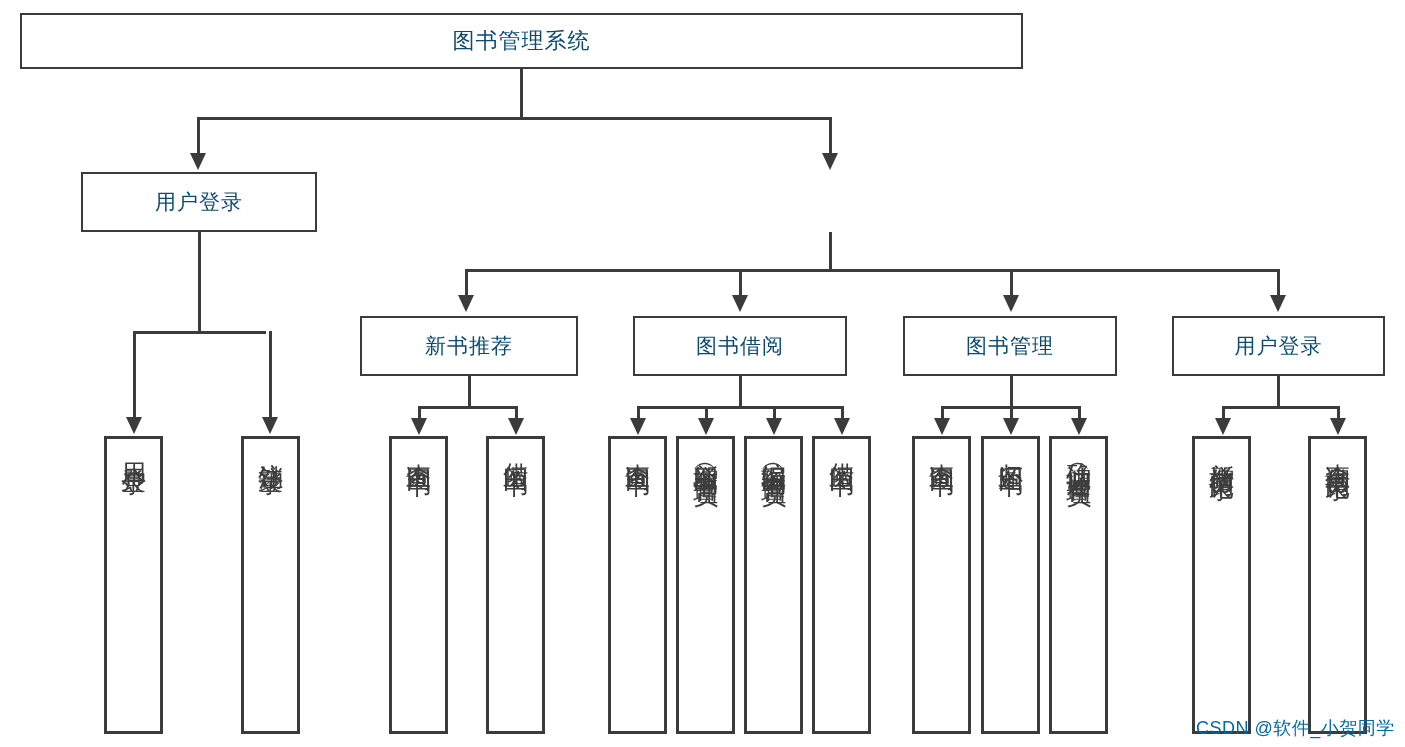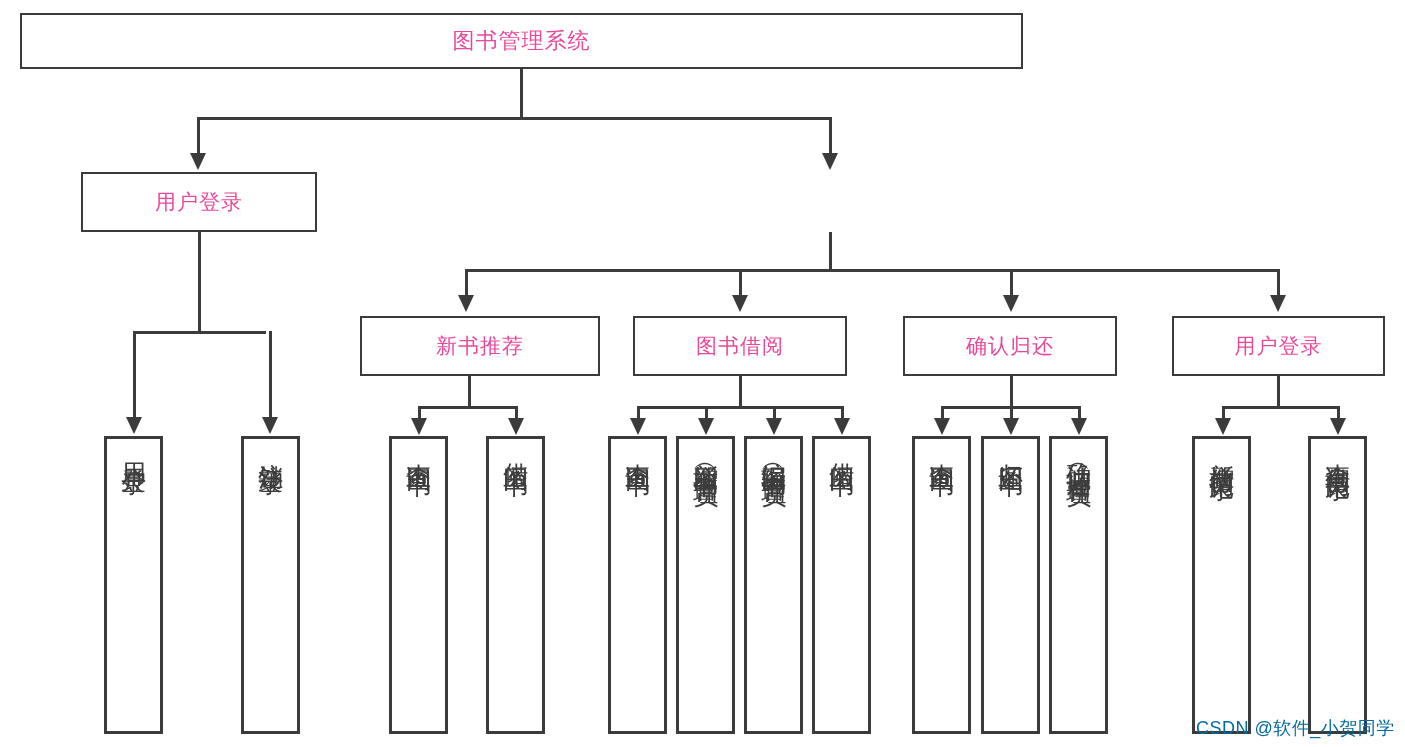--- a/index.html
+++ b/index.html
@@ -23,21 +23,21 @@
     border:2.5px solid #3b3b3b;
     display:flex;
     align-items:center;
     justify-content:center;
     text-align:center;
   }
   .node .lbl{
     font-size:21px;
     line-height:1.15;
     letter-spacing:1px;
-    color:#ec4899;
+    color:#0c4a6e;
     white-space:nowrap;
   }
   .node.root .lbl{font-size:22px;}
   .node.lvl2 .lbl{font-size:21px;}
   .node.lvl3 .lbl{font-size:21px;}
 
   
   .node.leaf{
     border-width:3px;
     align-items:flex-start;
@@ -106,30 +106,30 @@
   <div class="hline" style="left:465px;top:269px;width:814px;"></div>
   <div class="vline" style="left:465px;top:269px;height:28px;"></div>
   <div class="arrow" style="left:458px;top:295px;"></div>
   <div class="vline" style="left:739px;top:269px;height:28px;"></div>
   <div class="arrow" style="left:732px;top:295px;"></div>
   <div class="vline" style="left:1010px;top:269px;height:28px;"></div>
   <div class="arrow" style="left:1003px;top:295px;"></div>
   <div class="vline" style="left:1277px;top:269px;height:28px;"></div>
   <div class="arrow" style="left:1270px;top:295px;"></div>
 
-  <div class="node lvl3" style="left:360px;top:316px;width:240px;height:60px;">
+  <div class="node lvl3" style="left:360px;top:316px;width:218px;height:60px;">
     <span class="lbl">新书推荐</span>
   </div>
 
   <div class="node lvl3" style="left:633px;top:316px;width:214px;height:60px;">
     <span class="lbl">图书借阅</span>
   </div>
 
   <div class="node lvl3" style="left:903px;top:316px;width:214px;height:60px;">
-    <span class="lbl">确认归还</span>
+    <span class="lbl">图书管理</span>
   </div>
 
   <div class="node lvl3" style="left:1172px;top:316px;width:213px;height:60px;">
     <span class="lbl">用户登录</span>
   </div>
 
   <div class="vline" style="left:468px;top:376px;height:32px;"></div>
   <div class="hline" style="left:418px;top:406px;width:100px;"></div>
   <div class="vline" style="left:418px;top:406px;height:14px;"></div>
   <div class="arrow" style="left:411px;top:418px;"></div>

